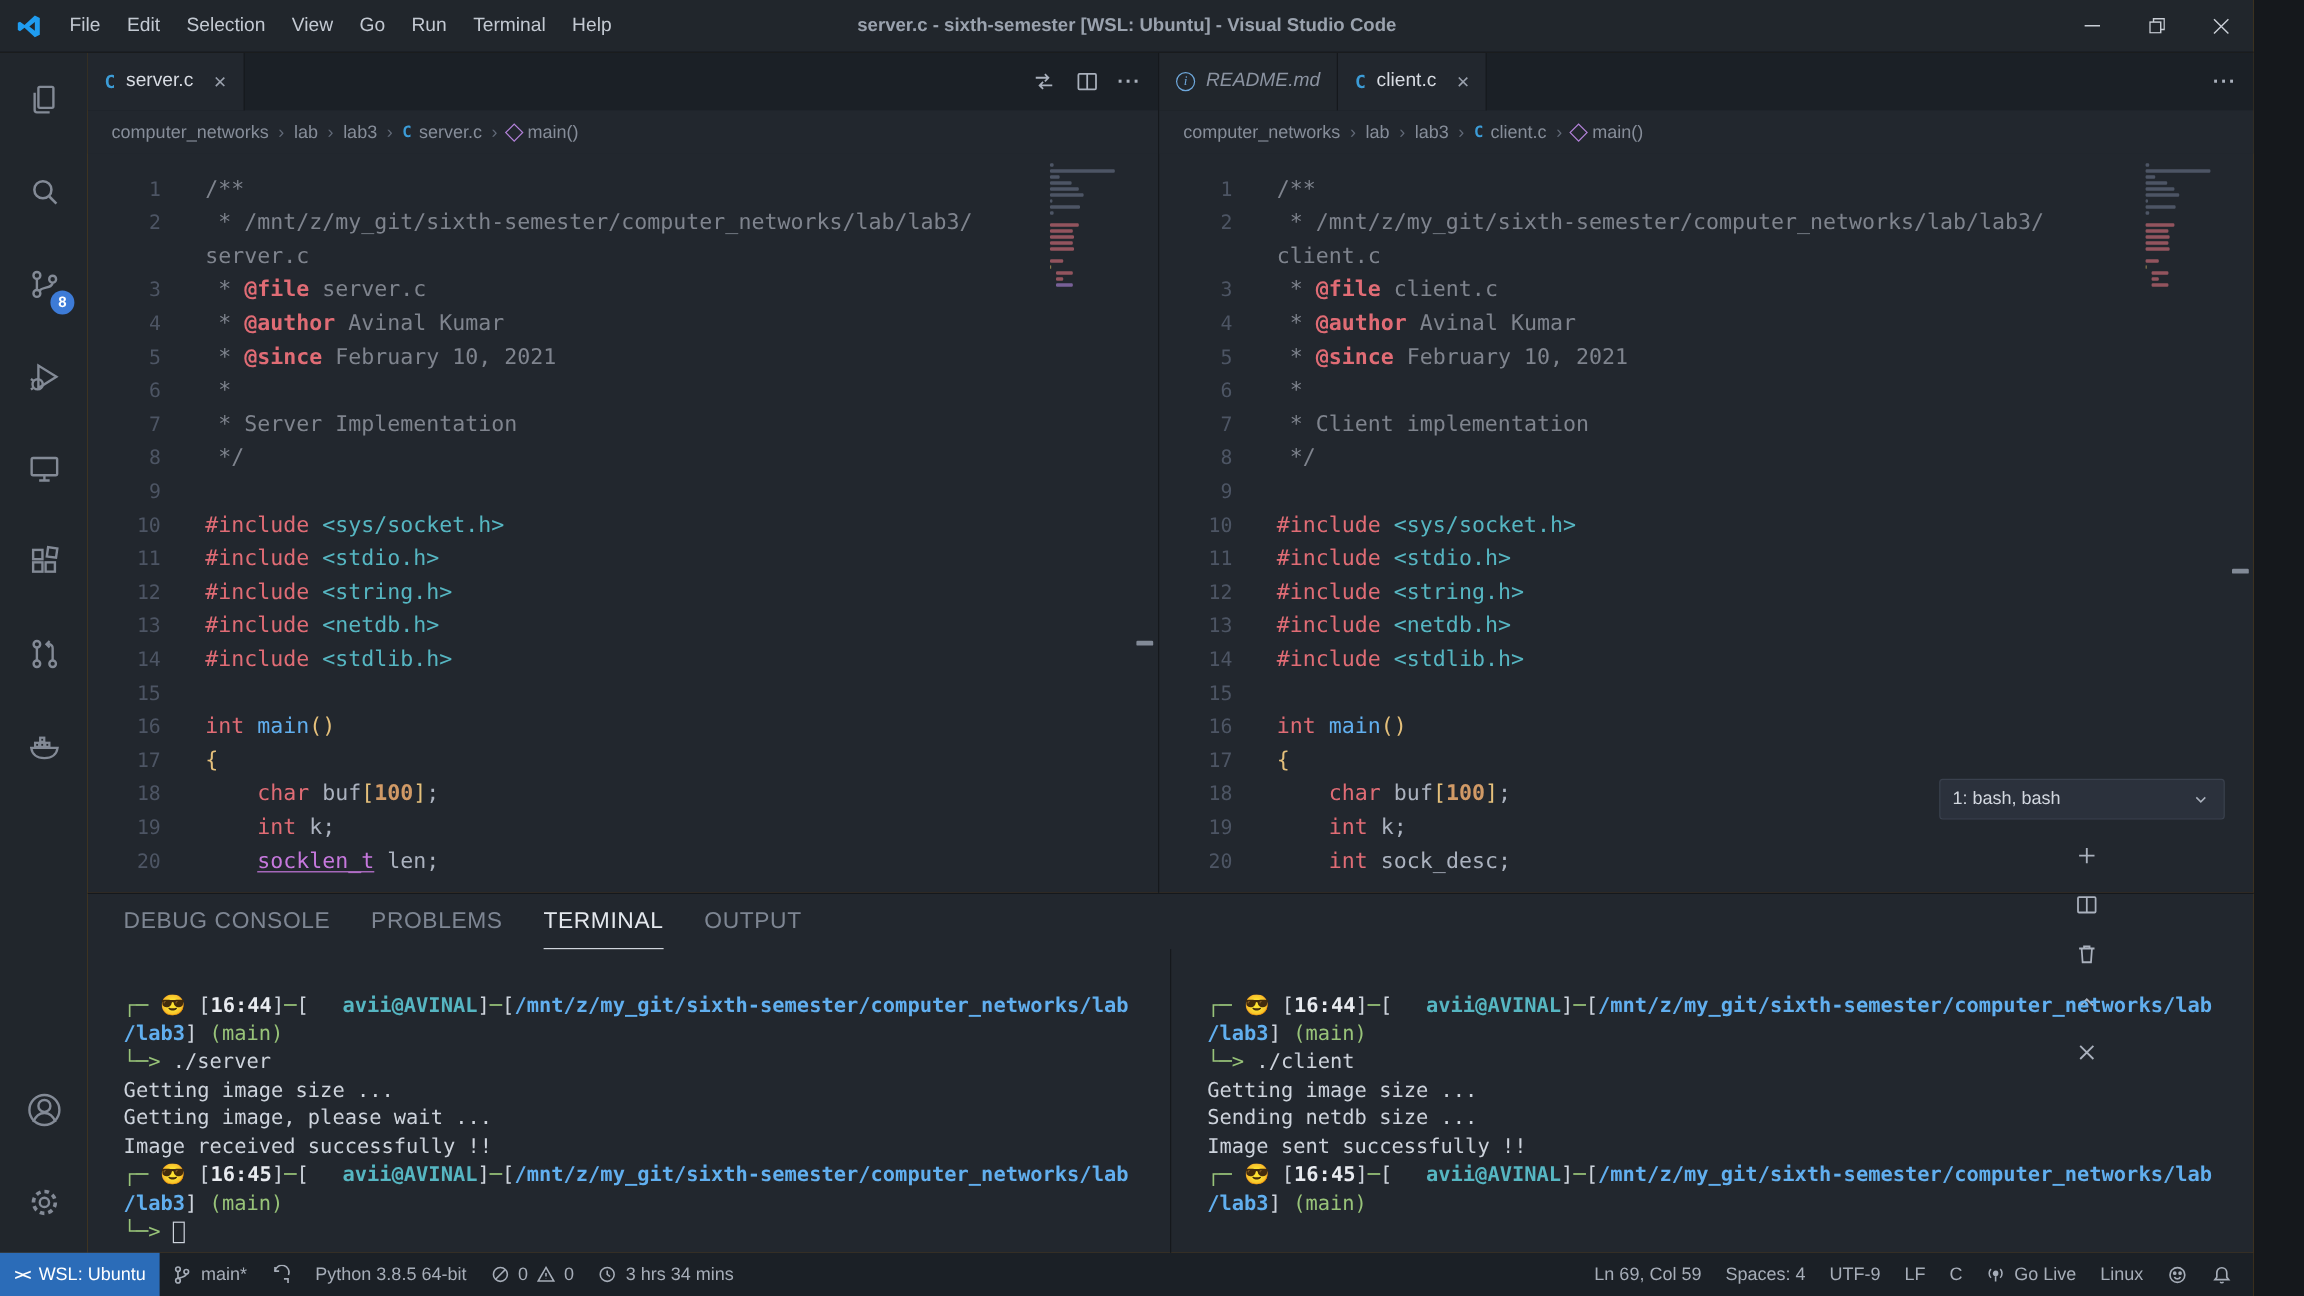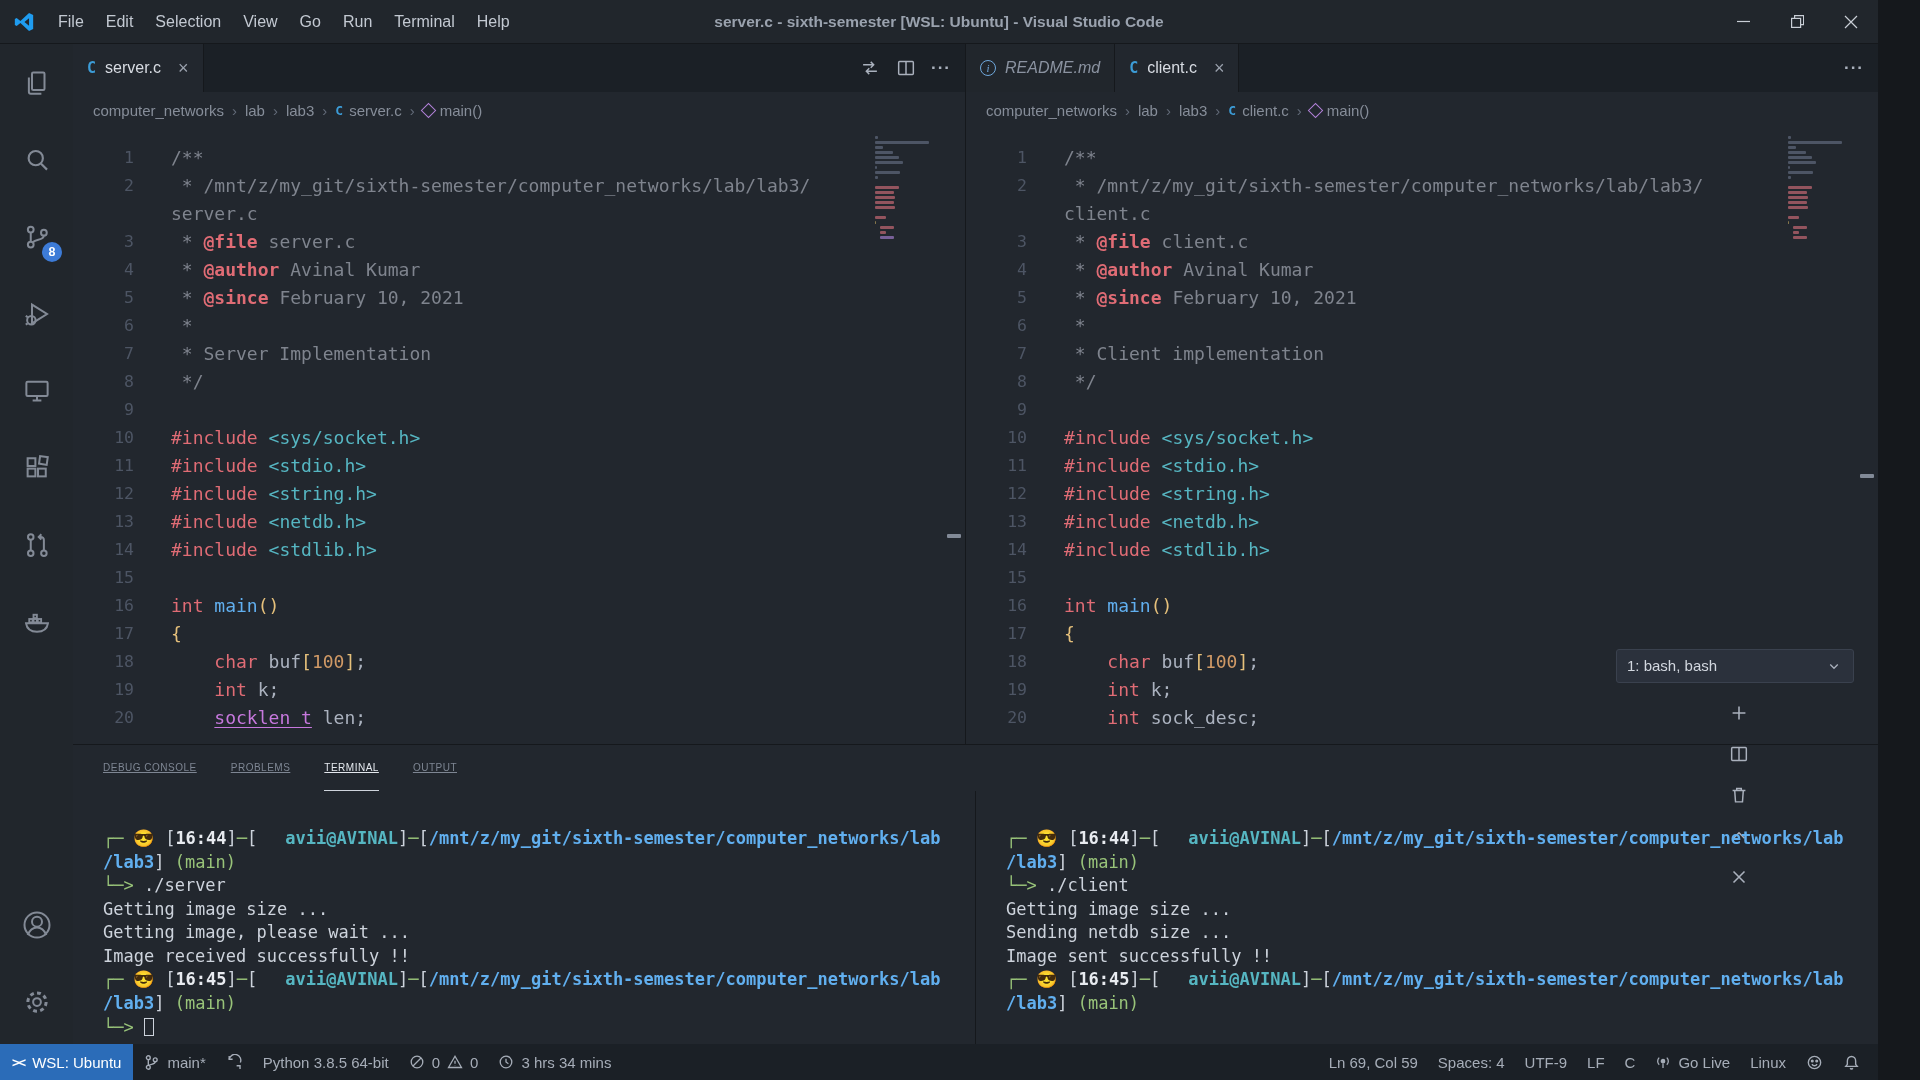--- a/index.html
+++ b/index.html
@@ -45,36 +45,36 @@
 
   .code{position:absolute;top:84px;left:0;right:0;bottom:0;padding-top:16px;font-family:"DejaVu Sans Mono",monospace;font-size:18px;cursor:text;}
   .code-line{display:flex;height:28px;line-height:28px;white-space:pre;}
   .gutter{flex:none;width:98px;padding-right:37px;text-align:right;color:#4d5564;font-size:16.5px;}
   .tk-cm{color:#7f848e;}
   .tk-tag{color:#e06c75;font-weight:bold;}
   .tk-kw{color:#e06c75;}
   .tk-inc{color:#56b6c2;}
   .tk-fn{color:#61afef;}
   .tk-br{color:#e5c07b;}
-  .tk-num{color:#d19a66;}
+  .tk-num{color:#d19a66;font-weight:bold;}
   .tk-df{color:#abb2bf;}
   .tk-type{color:#c678dd;text-decoration:underline;text-underline-offset:3px;}
 
   .minimap{position:absolute;top:92px;right:32px;width:58px;}
   .mm-row{height:5px;}
   .mm-bar{height:3px;border-radius:1px;opacity:.8;}
   .scroll-dash{position:absolute;width:14px;height:4px;background:#828a97;border-radius:1px;}
   .dash0{right:4px;top:490px;}
   .dash1{right:4px;top:430px;}
 
   
   .panel{position:absolute;left:73px;right:0;top:744px;bottom:36px;background:#22272e;border-top:1px solid #15181c;}
   .panel-header{height:46px;display:flex;align-items:center;padding:0 16px 0 30px;}
   .panel-tabs{display:flex;gap:34px;}
-  .panel-tab{font-size:10px;letter-spacing:.5px;color:#7e8693;height:46px;line-height:46px;cursor:default;text-decoration:underline;}
+  .panel-tab{font-size:19px;letter-spacing:.5px;color:#7e8693;height:46px;line-height:46px;cursor:default;}
   .panel-tab.active{color:#e4e8ee;border-bottom:1.5px solid #cfd4dc;}
   .panel-actions{margin-left:auto;display:flex;align-items:center;gap:19px;flex-direction:column;}
   .term-select{width:238px;height:34px;background:#2b313c;border:1px solid #3a414e;border-radius:3px;display:flex;align-items:center;padding:0 10px;font-size:15px;color:#d2d7df;margin-right:8px;}
   .term-select span{flex:1;}
   .pa-icon{display:flex;align-items:center;color:#aab1bd;}
   .terms{position:absolute;top:46px;left:0;right:0;bottom:0;display:flex;}
   .term{flex:1;padding:36px 0 0 30px;font-family:"DejaVu Sans Mono",monospace;font-size:17px;overflow:hidden;}
   .term + .term{border-left:1px solid #15181c;}
   .tline{height:23.5px;line-height:23.5px;white-space:pre;}
   .tm-tfg{color:#98c379;}

